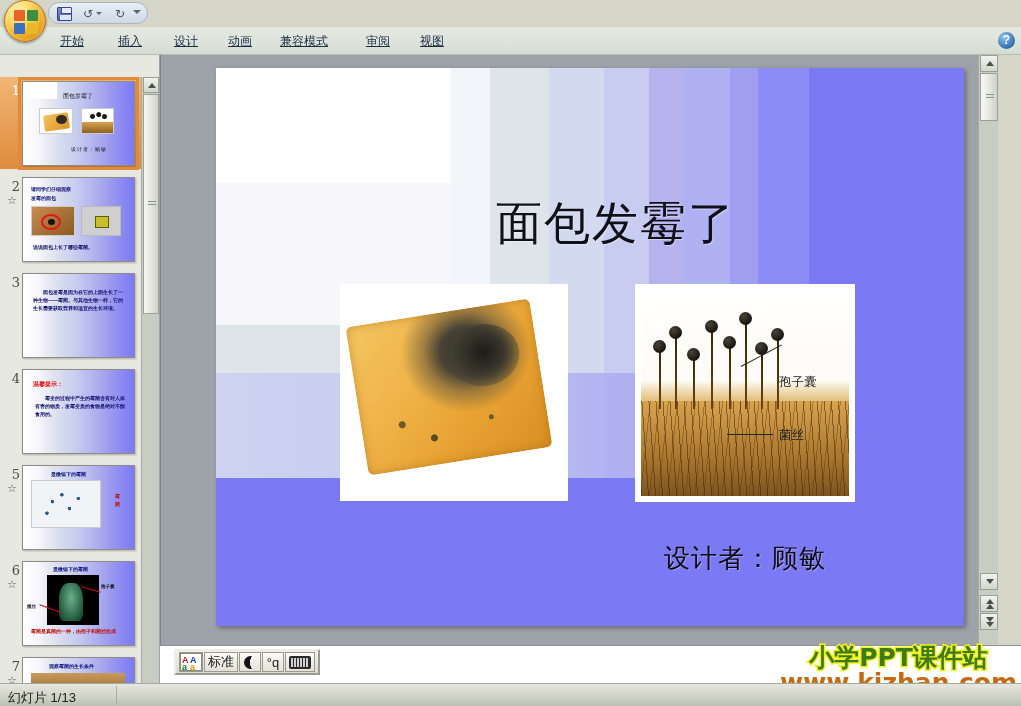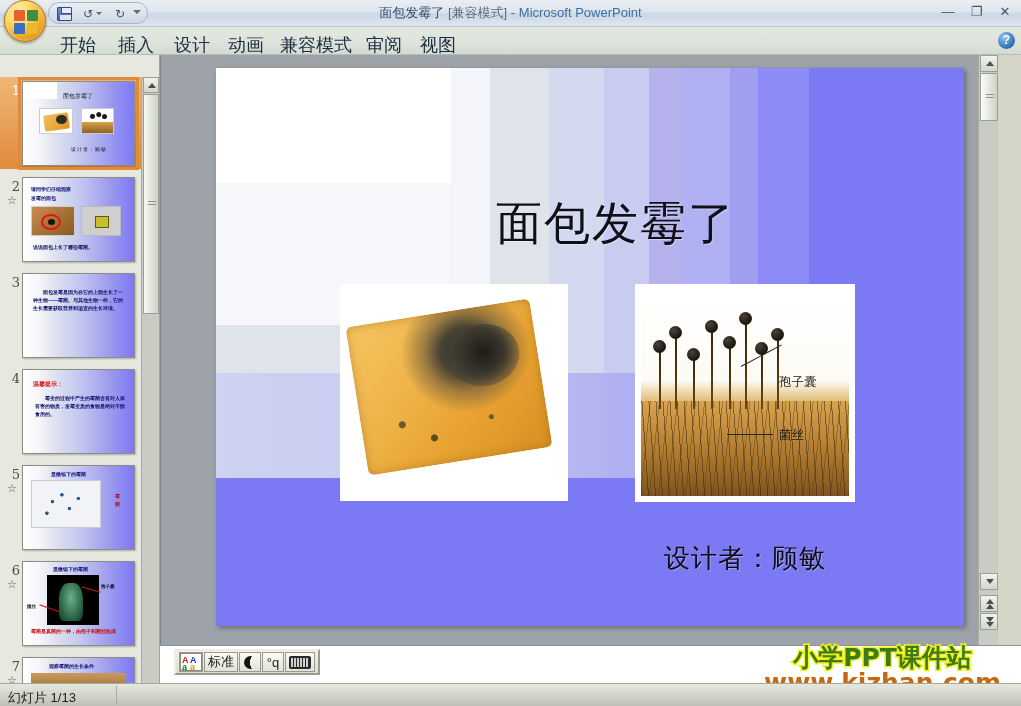--- a/index.html
+++ b/index.html
@@ -77,21 +77,21 @@
     font-size: 13px; line-height: 18px; color: #44566b; }
 
   
   .ribbon {
     position: absolute; left: 0; top: 27px; width: 1021px; height: 28px;
     background: linear-gradient(to bottom,#e4e9e2 0%, #dde3da 60%, #d4dbd2 100%);
     border-bottom: 1px solid #b4bfae;
   }
   .rtab {
     position: absolute; top: 4px; height: 22px; padding: 2px 10px 0 10px;
-    font-size: 18px; color: #1c2c42; white-space: nowrap; cursor: default;
+    font-size: 12px; color: #1c2c42; white-space: nowrap; cursor: default; text-decoration: underline;
   }
   .helpbtn {
     position:absolute; right: 6px; top: 5px; width: 17px; height: 17px; border-radius: 50%;
     background: radial-gradient(circle at 35% 30%, #8fc3ef, #2f6fae 70%, #1d4f84);
     color: #fff; font-size: 12px; line-height: 17px; text-align: center; font-weight: bold;
   }
 
   
   .leftpane {
     position: absolute; left: 0; top: 55px; width: 160px; height: 629px;
@@ -309,21 +309,21 @@
   .moon { width:13px;height:13px;border-radius:50%;
     background: radial-gradient(circle at 125% 50%, transparent 58%, #141414 59%); }
   .kbd {
     width: 22px; height: 13px; background:#2a2a2a; border-radius:2px; position:relative;
   }
   .kbd:before { content:""; position:absolute; inset:2px;
     background: repeating-linear-gradient(to right,#cfcfcf 0 2px,#2a2a2a 2px 3px),
                 repeating-linear-gradient(to bottom,#cfcfcf 0 2px,#2a2a2a 2px 3px); }
 
   
-  .watermark { position: absolute; right: 20px; top: 644px; text-align: center; }
+  .watermark { position: absolute; right: 4px; top: 644px; text-align: center; }
   .wm1 {
     font-size: 25px; font-weight: bold; color: #3d7a18; letter-spacing: 0px;
     -webkit-text-stroke: 3px #f2f21a; paint-order: stroke fill;
     font-family: "DejaVu Sans", sans-serif; line-height: 27px;
   }
   .wm2 {
     font-size: 25px; font-weight: bold; color: #c46a12;
     -webkit-text-stroke: 3px #ffffff; paint-order: stroke fill;
     font-family: "DejaVu Sans", sans-serif; line-height: 27px; margin-top: -2px;
   }
@@ -337,34 +337,20 @@
   .status-text {
     position: absolute; left: 8px; top: 5px; font-size: 13px; color: #23231c;
   }
   .status-sep { position:absolute; left: 116px; top: 2px; width:1px; height:18px; background:#a9ada1; }
 </style>
 </head>
 <body>
 
 <div id="app">
 
-  <div class="titlebar">
-    <div class="title-text">
-      <span>面包发霉了</span>
-      <span class="muted">[兼容模式]</span>
-      <span class="muted">-</span>
-      <span class="brand">Microsoft PowerPoint</span>
-    </div>
-
-    <div class="wbtns">
-      <span class="wbtn">—</span>
-      <span class="wbtn">❐</span>
-      <span class="wbtn">✕</span>
-    </div>
-  </div>
 
   <div class="orb">
     <div class="orb-inner">
       <i class="oq1"></i>
         <i class="oq2"></i>
         <i class="oq3"></i>
         <i class="oq4"></i>
     </div>
   </div>
 

